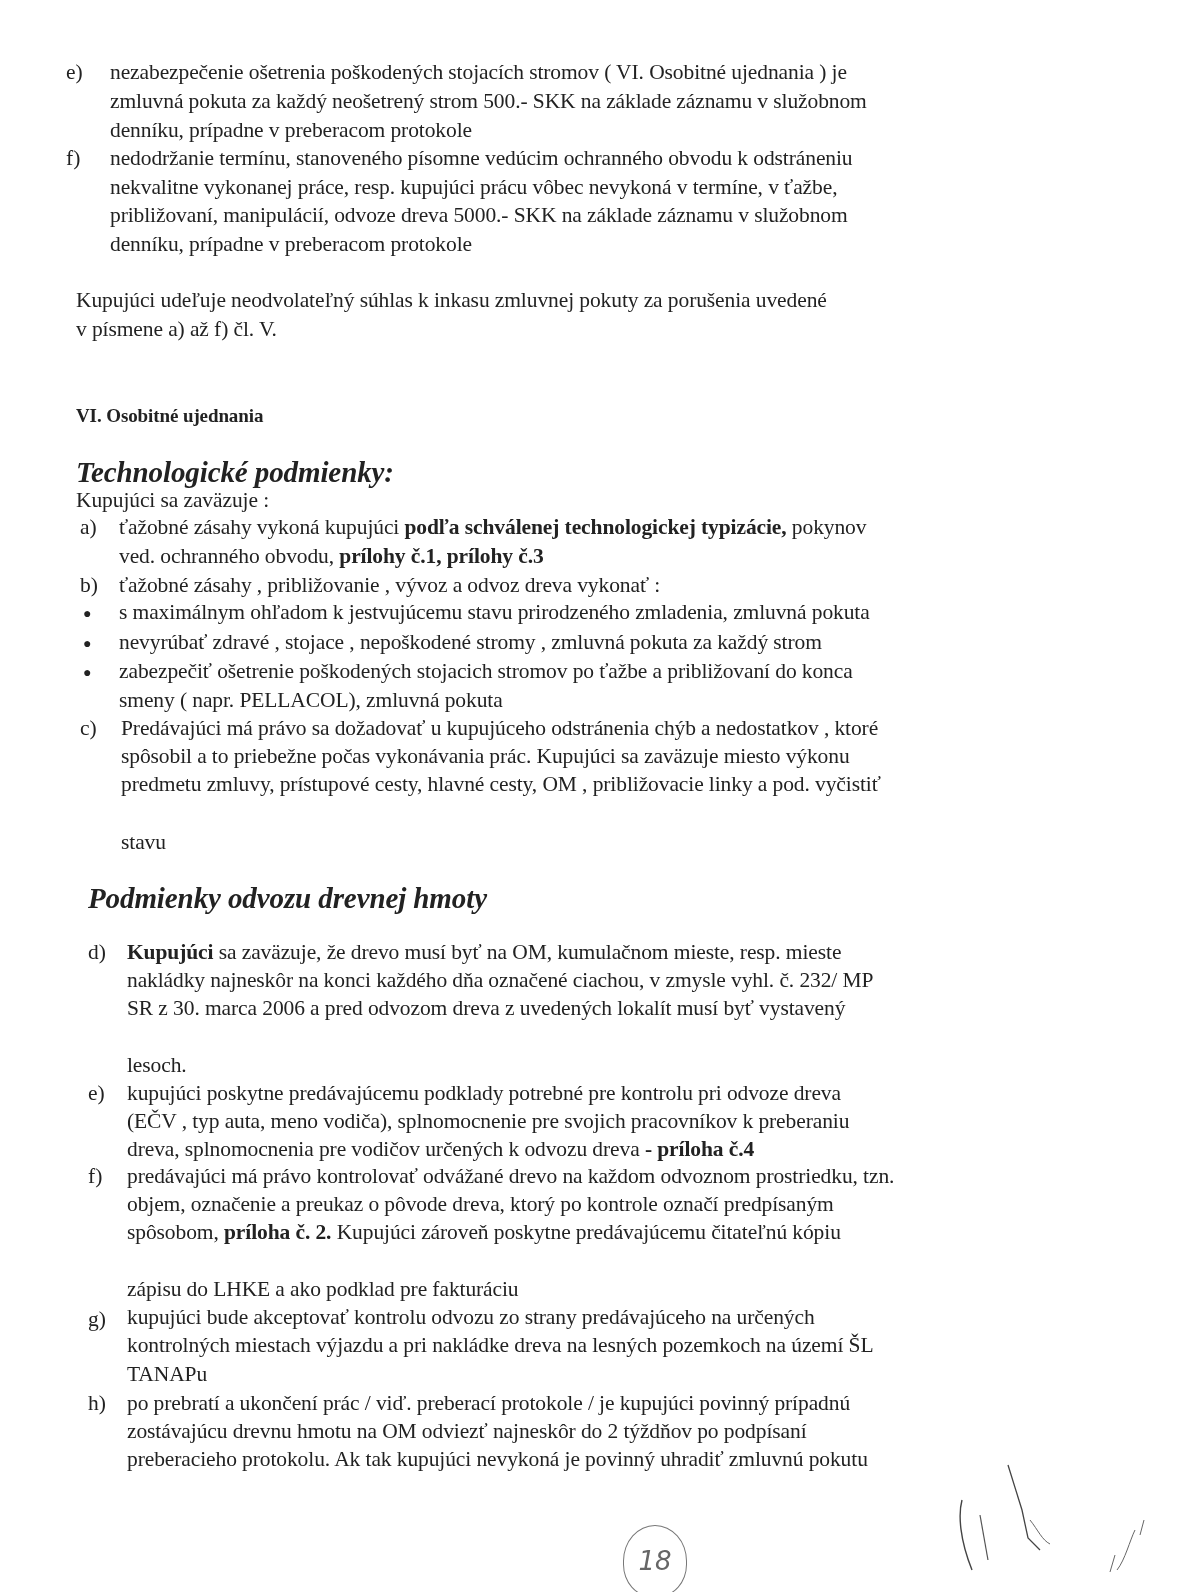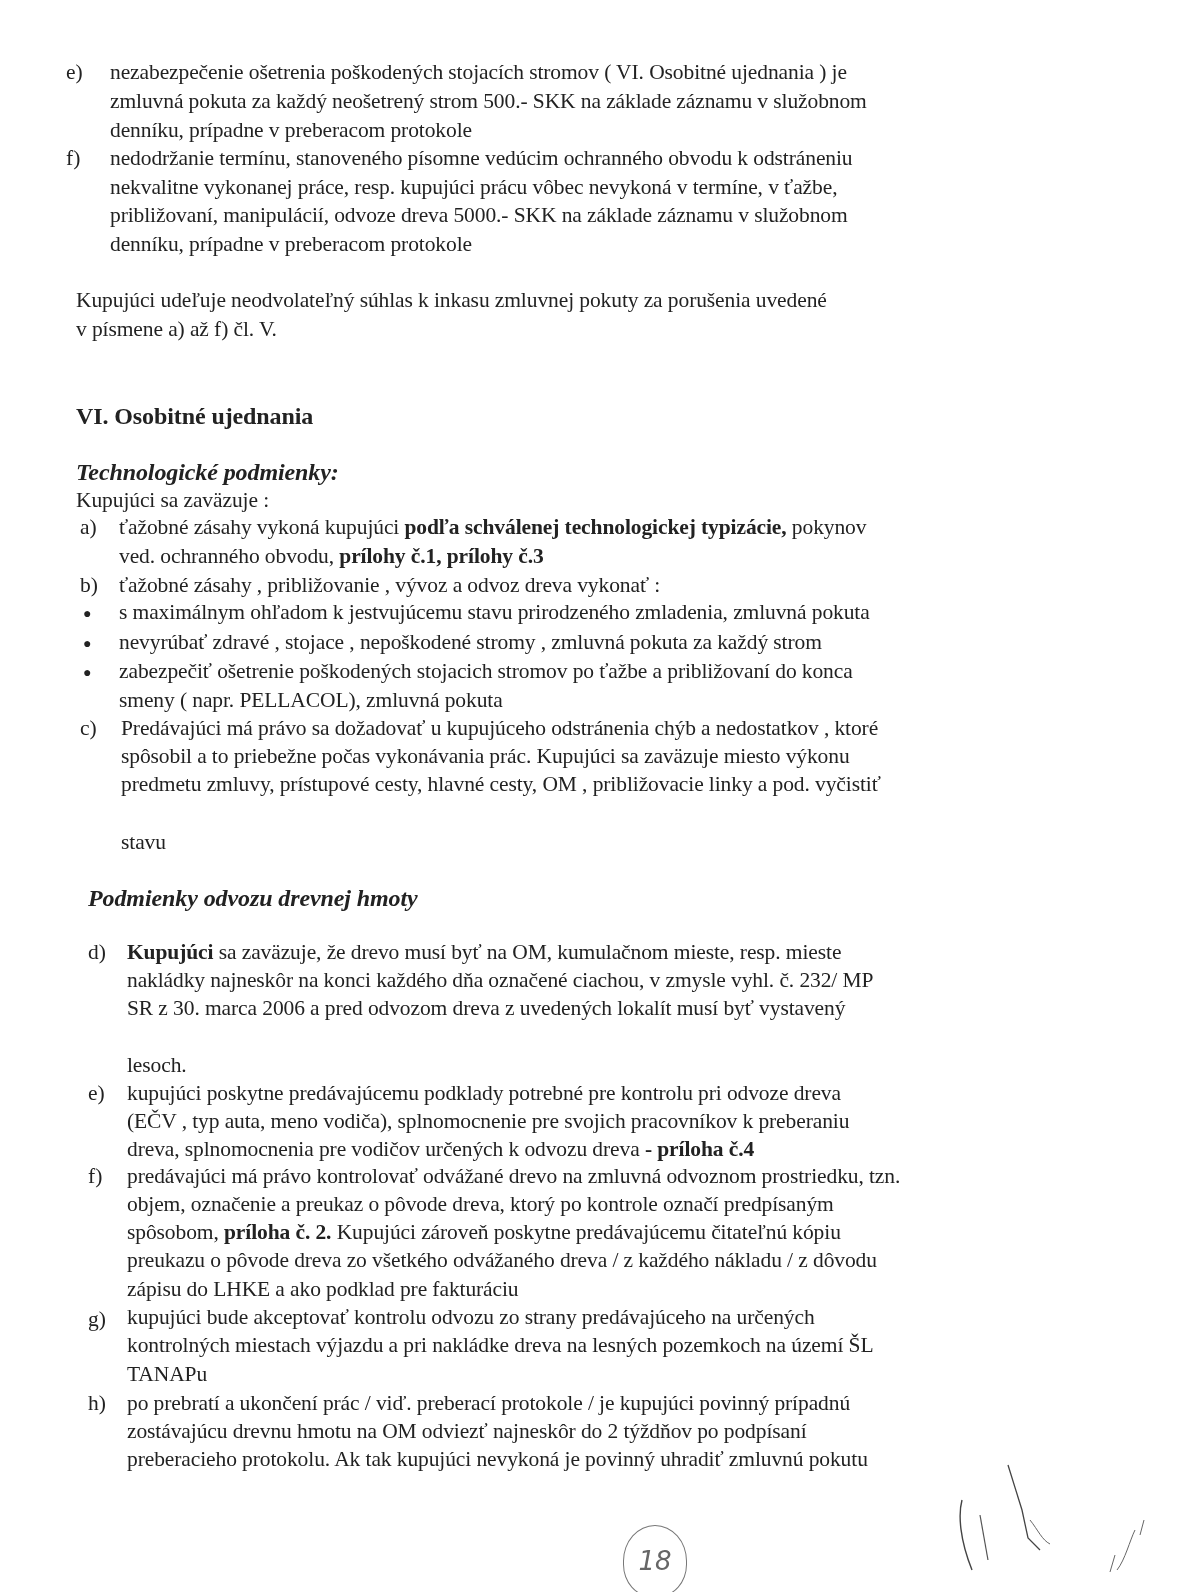--- a/index.html
+++ b/index.html
@@ -6,22 +6,22 @@
   body {
     width: 1182px; height: 1592px; position: relative; overflow: hidden;
     font-family: "Liberation Serif", "DejaVu Serif", serif;
     color: #222222;
   }
   .page { position: absolute; left: 0; top: 0; width: 1182px; height: 1592px; }
   .ln {
     position: absolute; white-space: nowrap;
     font-size: 21.5px; line-height: 28px; letter-spacing: -0.1px;
   }
-  .heading { font-weight: bold; font-size: 24px; }
-  .subheading { font-weight: bold; font-style: italic; font-size: 24px; }
+  .heading { font-weight: bold; font-size: 19px; }
+  .subheading { font-weight: bold; font-style: italic; font-size: 29px; }
   b { font-weight: bold; }
   .marker { position: absolute; font-size: 21.5px; line-height: 28px; }
   .bullet { position: absolute; font-size: 14px; line-height: 28px; }
   .stamp {
     position: absolute; left: 623px; top: 1525px; width: 62px; height: 70px;
     border: 1.4px solid #777; border-radius: 50% 50% 45% 45%;
     font-family: "DejaVu Sans", sans-serif; font-size: 26px; color: #666;
     text-align: center; line-height: 70px; font-style: italic; font-weight: 200;
   }
   .sig { position: absolute; }
@@ -78,24 +78,23 @@
   <span class="ln" style="left:127px;top:966px">nakládky najneskôr na konci každého dňa označené ciachou, v zmysle vyhl. č. 232/ MP</span>
   <span class="ln" style="left:127px;top:994px">SR z 30. marca 2006 a pred odvozom dreva z uvedených lokalít  musí byť vystavený</span>
   <span class="ln" style="left:127px;top:1051px">lesoch.</span>
 
   <span class="marker" style="left:88px;top:1079px">e)</span>
   <span class="ln" style="left:127px;top:1079px">kupujúci poskytne predávajúcemu podklady potrebné pre kontrolu pri odvoze dreva</span>
   <span class="ln" style="left:127px;top:1107px">(EČV , typ auta, meno vodiča), splnomocnenie pre svojich pracovníkov k preberaniu</span>
   <span class="ln" style="left:127px;top:1135px"><span>dreva, splnomocnenia pre vodičov určených k odvozu dreva </span><b>- príloha č.4</b></span>
 
   <span class="marker" style="left:88px;top:1162px">f)</span>
-  <span class="ln" style="left:127px;top:1162px">predávajúci má právo kontrolovať odvážané drevo na zmluvná odvoznom prostriedku, tzn.</span>
+  <span class="ln" style="left:127px;top:1162px">predávajúci má právo kontrolovať odvážané drevo na každom odvoznom prostriedku, tzn.</span>
   <span class="ln" style="left:127px;top:1190px">objem, označenie a preukaz o pôvode dreva, ktorý po kontrole označí predpísaným</span>
   <span class="ln" style="left:127px;top:1218px"><span>spôsobom, </span><b>príloha č. 2.</b><span> Kupujúci zároveň poskytne predávajúcemu čitateľnú kópiu</span></span>
-  <span class="ln" style="left:127px;top:1246px">preukazu o pôvode dreva zo všetkého odvážaného dreva / z každého nákladu / z dôvodu</span>
   <span class="ln" style="left:127px;top:1275px">zápisu do LHKE a ako podklad pre fakturáciu</span>
 
   <span class="marker" style="left:88px;top:1305px">g)</span>
   <span class="ln" style="left:127px;top:1303px">kupujúci bude akceptovať kontrolu odvozu zo strany predávajúceho na určených</span>
   <span class="ln" style="left:127px;top:1331px">kontrolných miestach výjazdu a pri nakládke dreva na lesných pozemkoch na území ŠL</span>
   <span class="ln" style="left:127px;top:1360px">TANAPu</span>
 
   <span class="marker" style="left:88px;top:1389px">h)</span>
   <span class="ln" style="left:127px;top:1389px">po prebratí a ukončení prác / viď. preberací protokole / je kupujúci povinný prípadnú</span>
   <span class="ln" style="left:127px;top:1417px">zostávajúcu drevnu hmotu na OM odviezť najneskôr do 2 týždňov po podpísaní</span>

